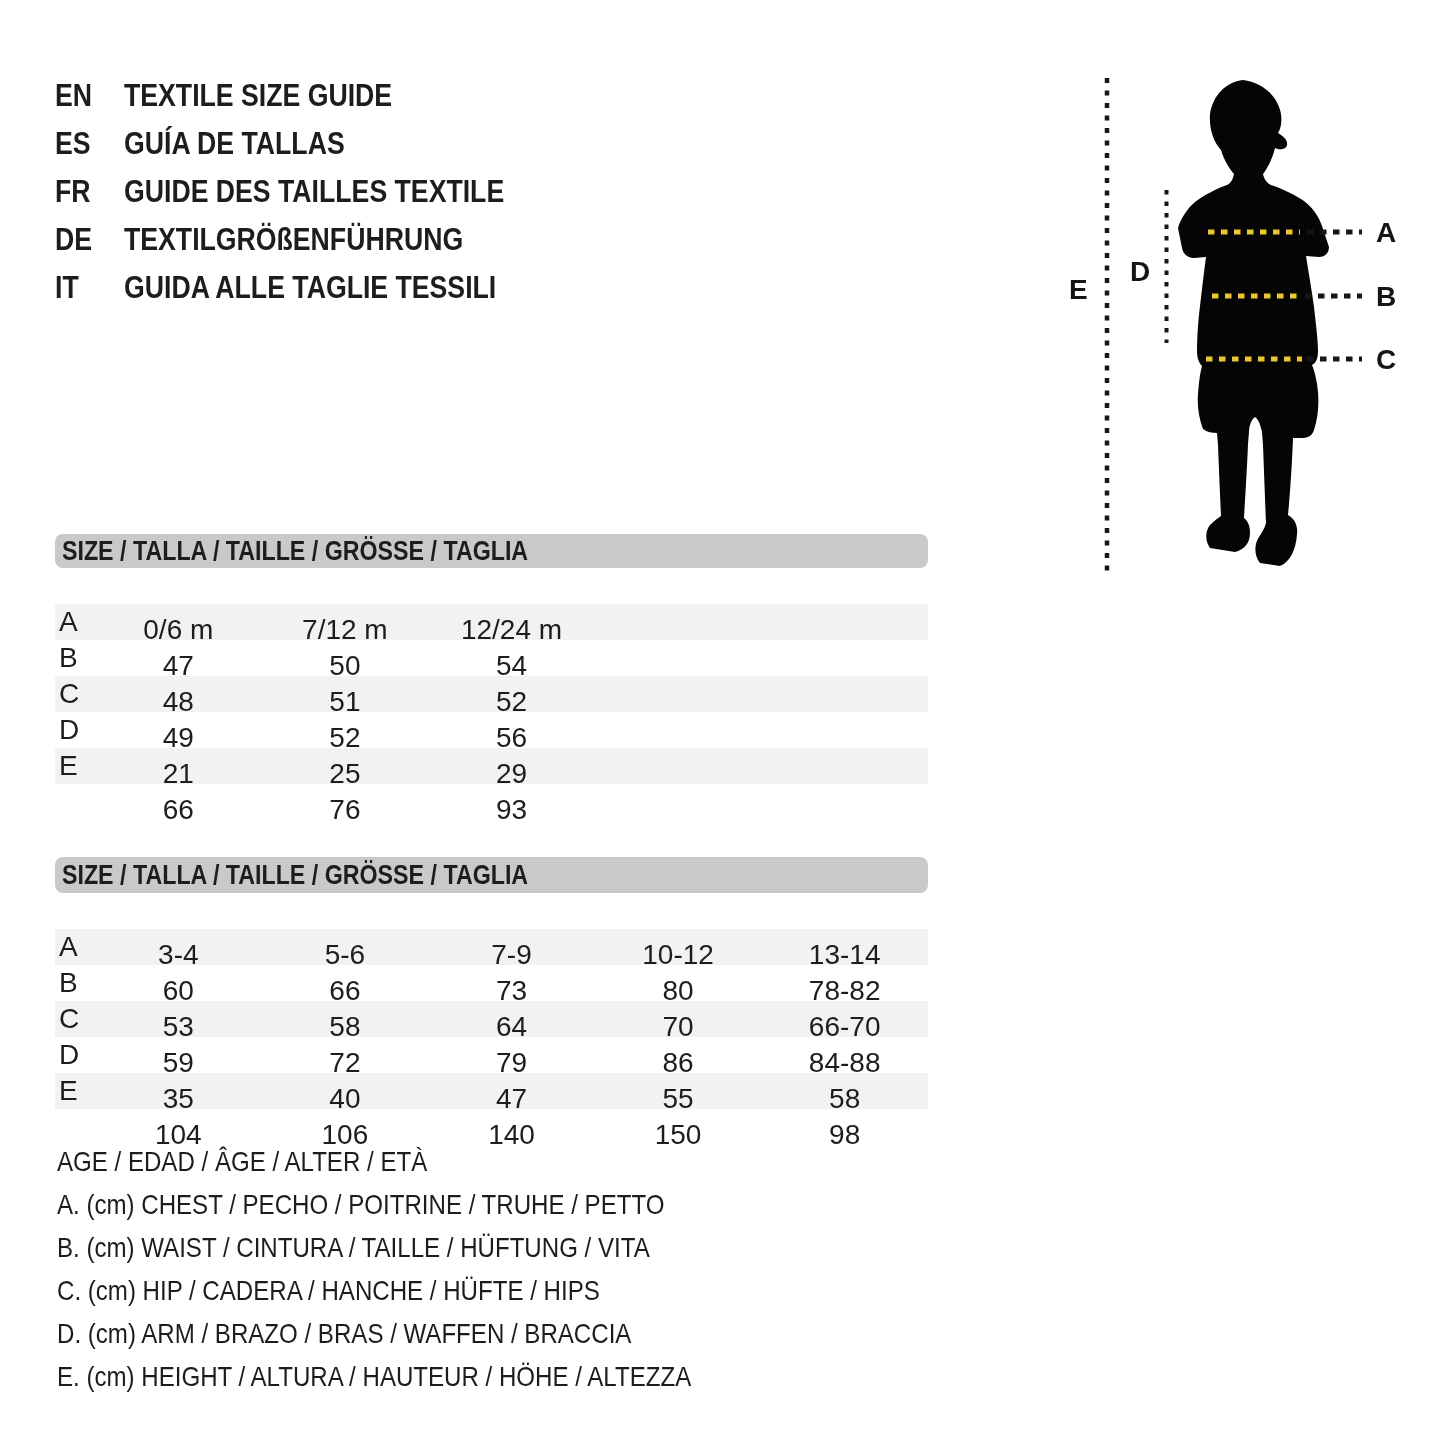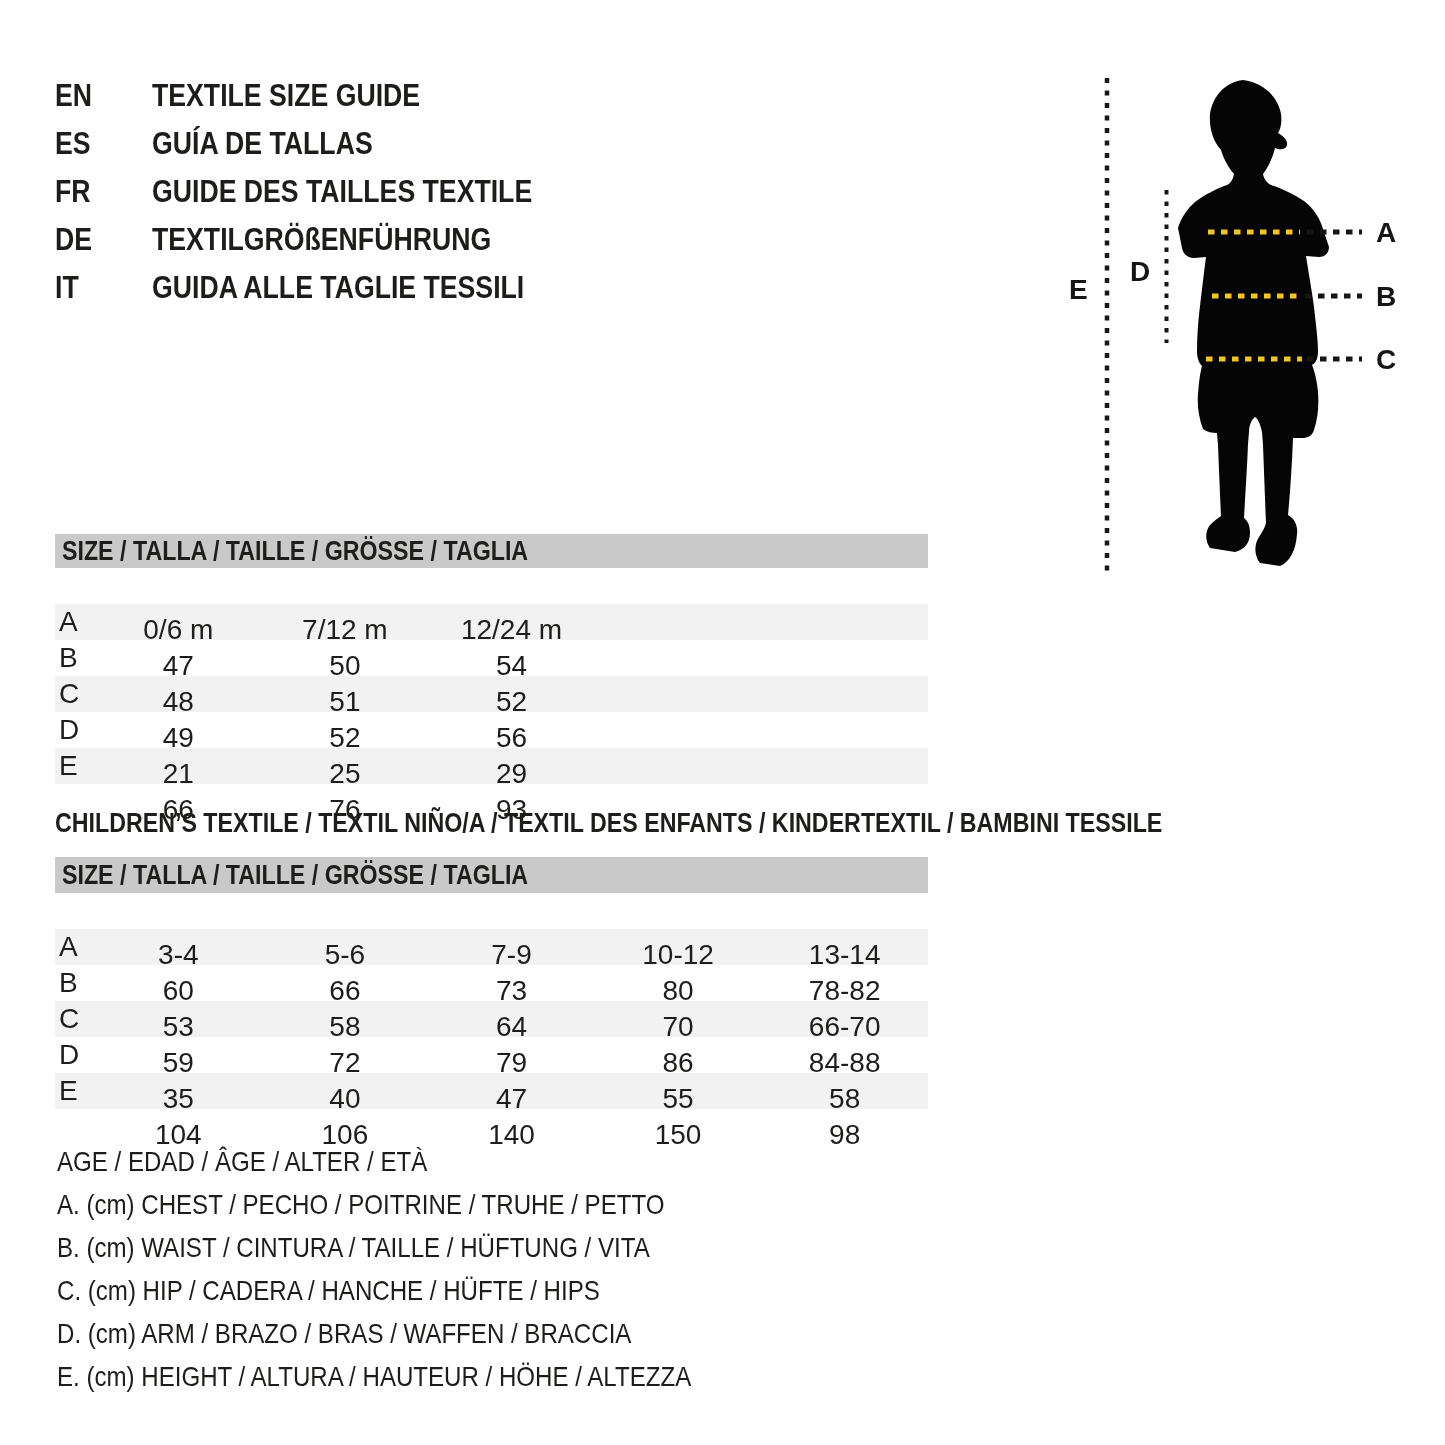--- a/index.html
+++ b/index.html
@@ -8,30 +8,30 @@
     background:#ffffff; overflow:hidden;
     font-family:"Liberation Sans", sans-serif;
     color:#1d1d1b;
     padding-left:22px;
   }
   .cond { display:inline-block; transform:scaleX(0.86); transform-origin:0 50%; white-space:nowrap; }
 
   
   .lang-line { position:absolute; left:0; height:36px; line-height:36px; }
   .lang-code  { position:absolute; left:55px;  font-size:31px; font-weight:bold; }
-  .lang-title { position:absolute; left:124px; font-size:31px; font-weight:bold; width:600px;margin-left:28px; }
+  .lang-title { position:absolute; left:124px; font-size:31px; font-weight:bold; width:600px; }
 
   
   .section-title { position:absolute; left:55px; font-size:27px; font-weight:bold; width:1100px; }
 
   
   .size-table { position:absolute; left:55px; width:873px; }
   .size-bar {
     background:#c9c9c9; font-size:27px; font-weight:bold;
-    padding-left:7px; box-sizing:border-box;
+    padding-left:7px; box-sizing:border-box;border-radius:8px;
   }
   .trow { display:flex; width:100%; }
   .trow.shade { background:#f2f2f2; }
   .cell-label { width:40px; padding-left:4px; box-sizing:border-box; font-size:28px; }
   .cell { width:166.6px; text-align:center; font-size:28px;margin-top:44px; }
 
   .babies .size-bar { height:34px; line-height:34px; }
   .babies .trow { height:36px; line-height:36px; }
   .children .size-bar { height:36px; line-height:36px; }
   .children .trow { height:36px; line-height:36px; }
@@ -196,23 +196,20 @@
     <div class="trow shade">
       <div class="cell-label">E</div>
       <div class="cell">66</div>
       <div class="cell">76</div>
       <div class="cell">93</div>
       <div class="cell"></div>
       <div class="cell"></div>
     </div>
   </div>
 
-  <div class="section-title" style="top:808px">
-    <span class="cond">CHILDREN’S TEXTILE / TEXTIL NIÑO/A / TEXTIL DES ENFANTS / KINDERTEXTIL / BAMBINI TESSILE</span>
-  </div>
 
   <div class="size-table children" style="top:857px">
     <div class="size-bar">
       <span class="cond">SIZE / TALLA / TAILLE / GRÖSSE / TAGLIA</span>
     </div>
     <div class="trow">
       <div class="cell-label"></div>
       <div class="cell">3-4</div>
       <div class="cell">5-6</div>
       <div class="cell">7-9</div>

